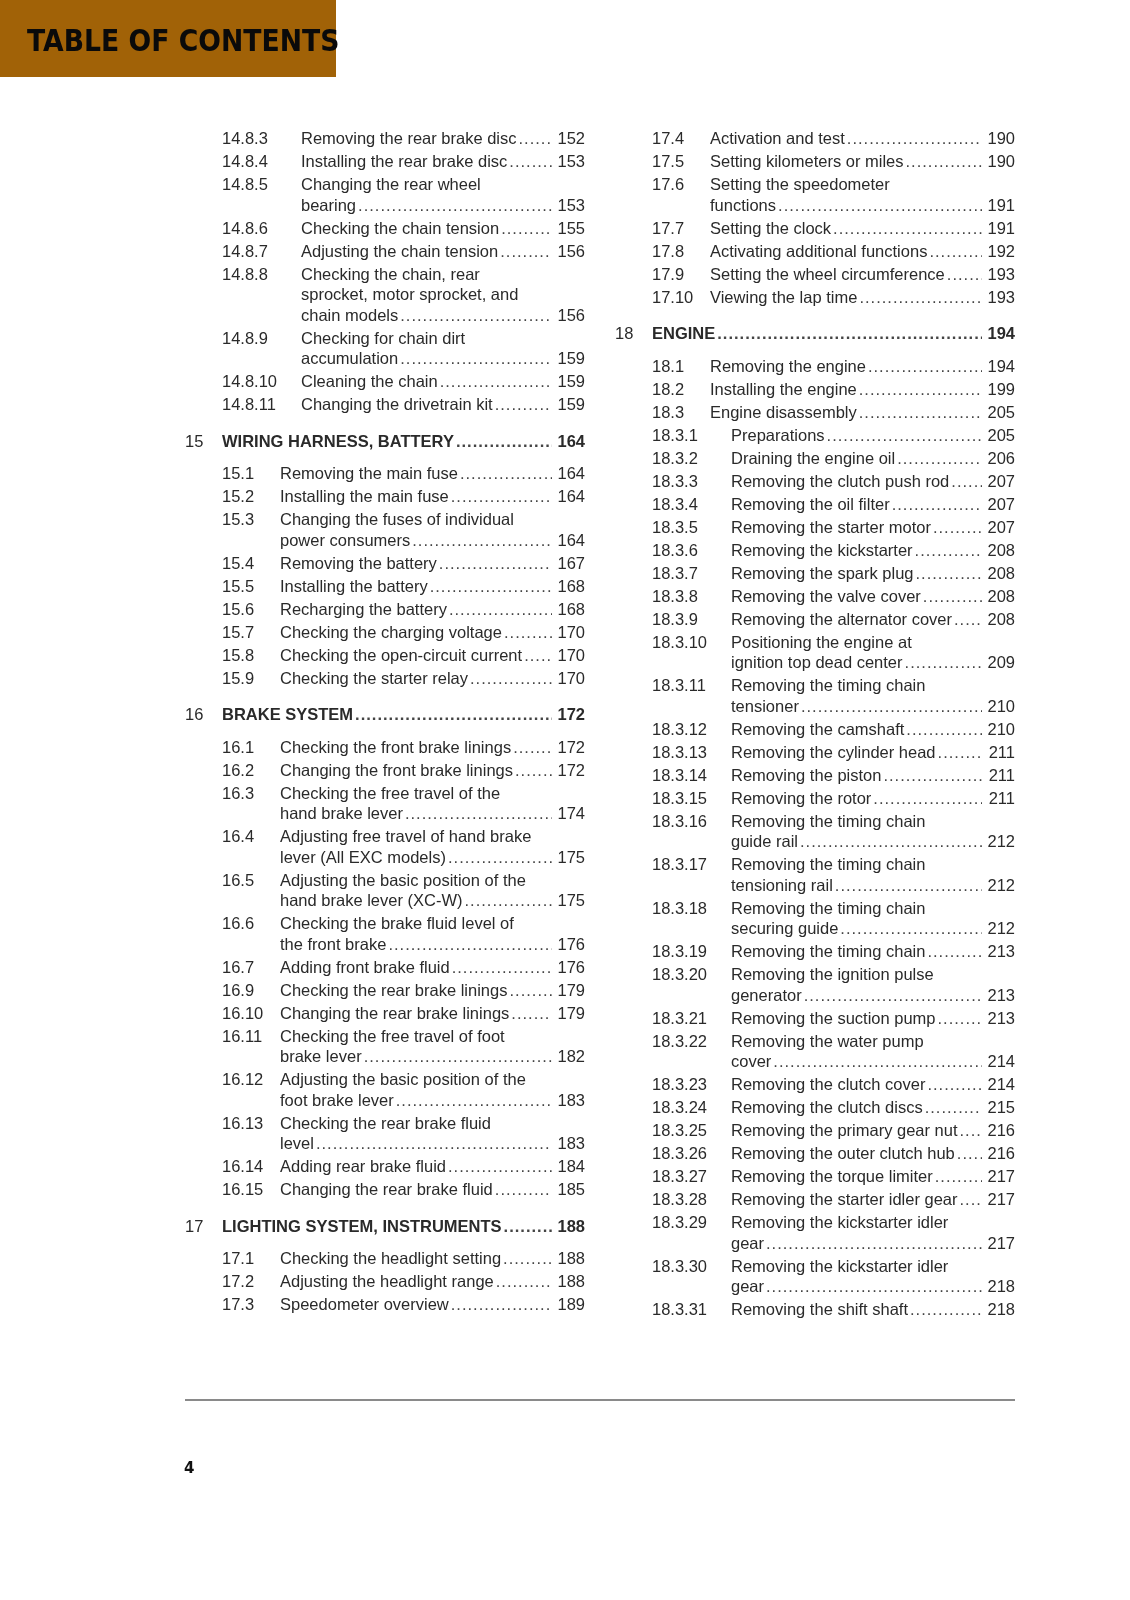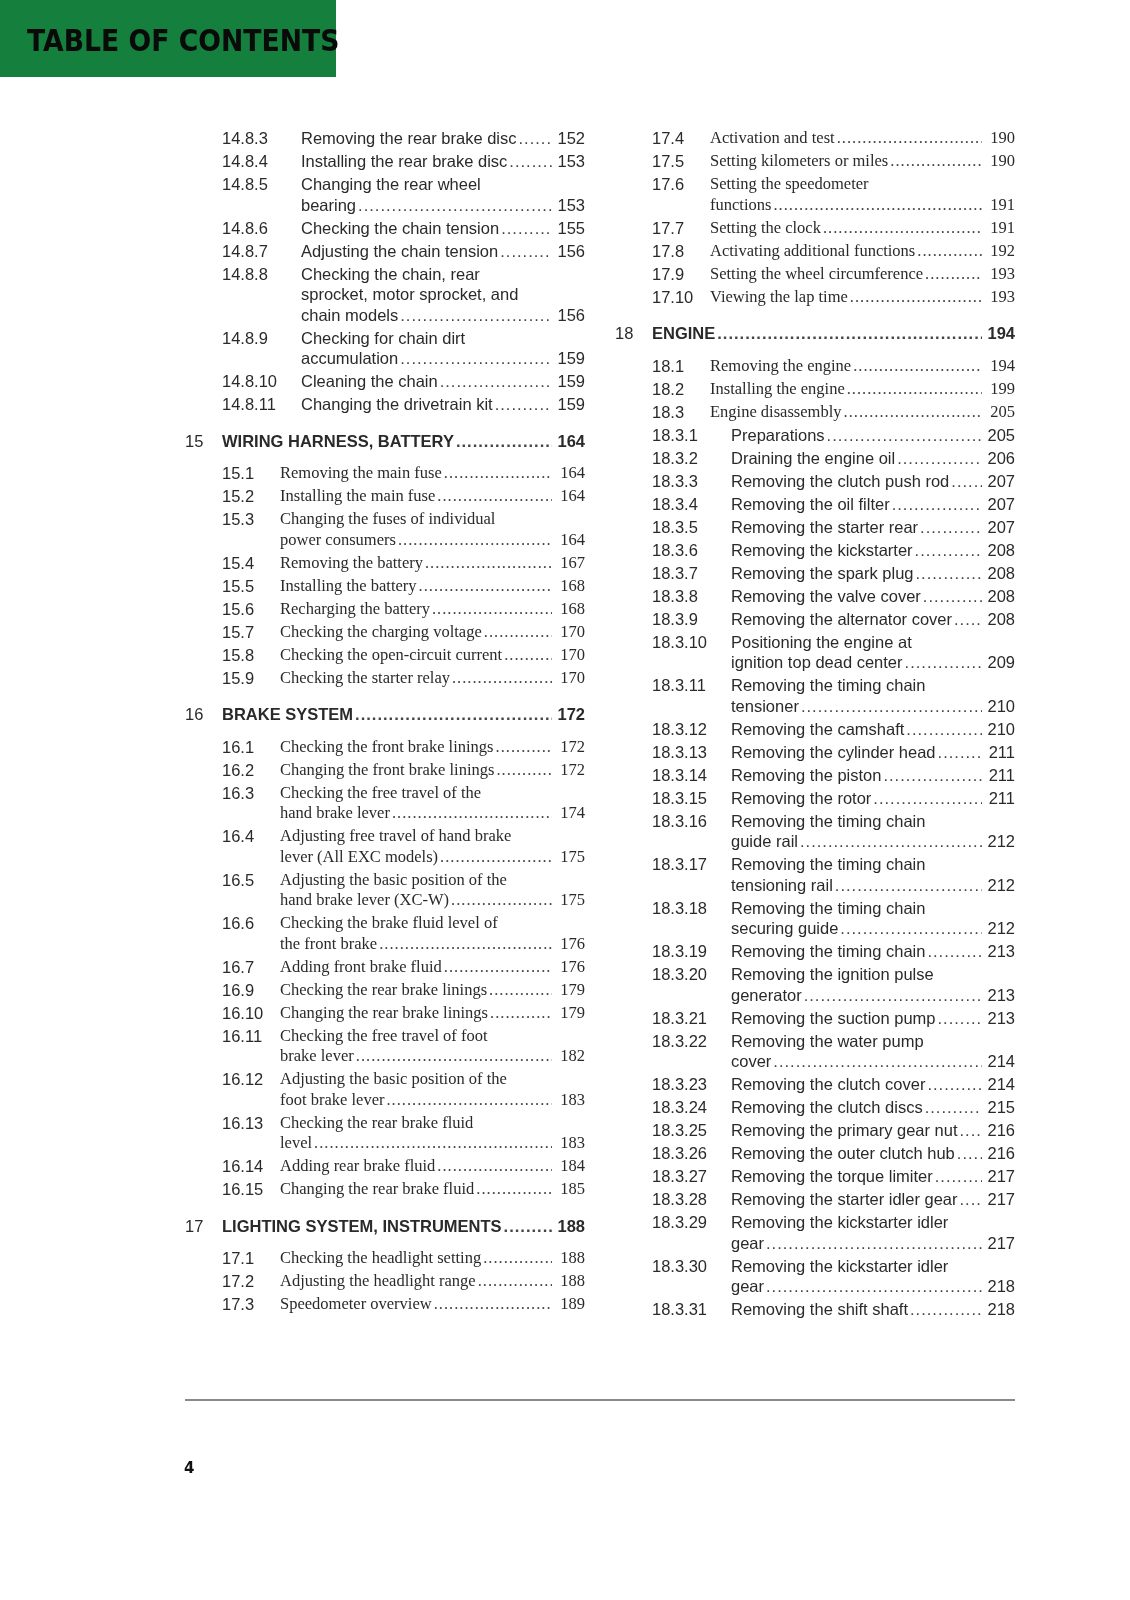--- a/index.html
+++ b/index.html
@@ -1,39 +1,39 @@
 <!DOCTYPE html>
 <html><head>
   <meta charset="utf-8">
   <style>
     html, body { margin: 0; padding: 0; background: #ffffff; }
     body { width: 1130px; height: 1600px; position: relative; overflow: hidden;
            font-family: "Liberation Sans", "DejaVu Sans", sans-serif; color: #222; }
-    .header-box { position: absolute; left: 0; top: 0; width: 336px; height: 77px; background: #15803d; }
+    .header-box { position: absolute; left: 0; top: 0; width: 336px; height: 77px; background: #a16207; }
     .header-title { position: absolute; left: 27px; top: 22px; font-family: "DejaVu Sans", "Liberation Sans", sans-serif;
                     font-weight: bold; font-size: 31px; letter-spacing: 0px; color: #0a0a0a;
                     transform: scaleX(0.86); transform-origin: left top; white-space: nowrap; }
     .col { position: absolute; top: 128px; }
     .col-left { left: 185px; width: 400px; }
     .col-right { left: 615px; width: 400px; }
     .entry { position: relative; font-size: 16.5px; line-height: 20.5px; margin-bottom: 2.5px; color: #2a2a2a; }
     .entry.chapter { margin-top: 16px; margin-bottom: 12px; }
     .entry .num { position: absolute; left: 0; top: 0; white-space: nowrap; }
     .entry .body { display: block; }
     .entry .line { display: block; white-space: nowrap; }
     .entry .last { display: flex; align-items: baseline; }
     .entry .last .txt { white-space: nowrap; flex: 0 0 auto; }
     .entry .last .dots { flex: 1 1 auto; overflow: hidden; white-space: nowrap; margin: 0 3px 0 2px; color: #444; letter-spacing: 1px; }
     .entry .last .dots::after { content: "................................................................................................................................"; }
     .entry .last .page { flex: 0 0 auto; width: 30px; text-align: right; }
     
     .lvl0 .num { left: 0; }
     .lvl0 .body { margin-left: 37px; font-weight: bold; }
     .lvl1 .num { left: 37px; }
-    .lvl1 .body { margin-left: 95px; font-family: Liberation Serif, serif; }
+    .lvl1 .body { margin-left: 95px; }
     .lvl2 .num { left: 37px; }
     .lvl2 .body { margin-left: 116px; }
     .col-left .lvl2 .body { margin-left: 116px; }
     .footer-rule { position: absolute; left: 185px; top: 1399px; width: 830px; height: 2px; background: #8a8a8a; }
     .page-number { position: absolute; left: 184px; top: 1459px; font-family: "DejaVu Sans", sans-serif; font-weight: bold; font-size: 15px; color: #111; }
   </style>
 </head>
 <body>
 
 <div class="header-box">
@@ -583,21 +583,21 @@
           <span class="txt">Removing the oil filter</span>
           <span class="dots"></span>
           <span class="page">207</span>
         </span>
       </span>
     </div>
     <div class="entry lvl2">
       <span class="num">18.3.5</span>
       <span class="body">
         <span class="last">
-          <span class="txt">Removing the starter rear</span>
+          <span class="txt">Removing the starter motor</span>
           <span class="dots"></span>
           <span class="page">207</span>
         </span>
       </span>
     </div>
     <div class="entry lvl2">
       <span class="num">18.3.6</span>
       <span class="body">
         <span class="last">
           <span class="txt">Removing the kickstarter</span>

